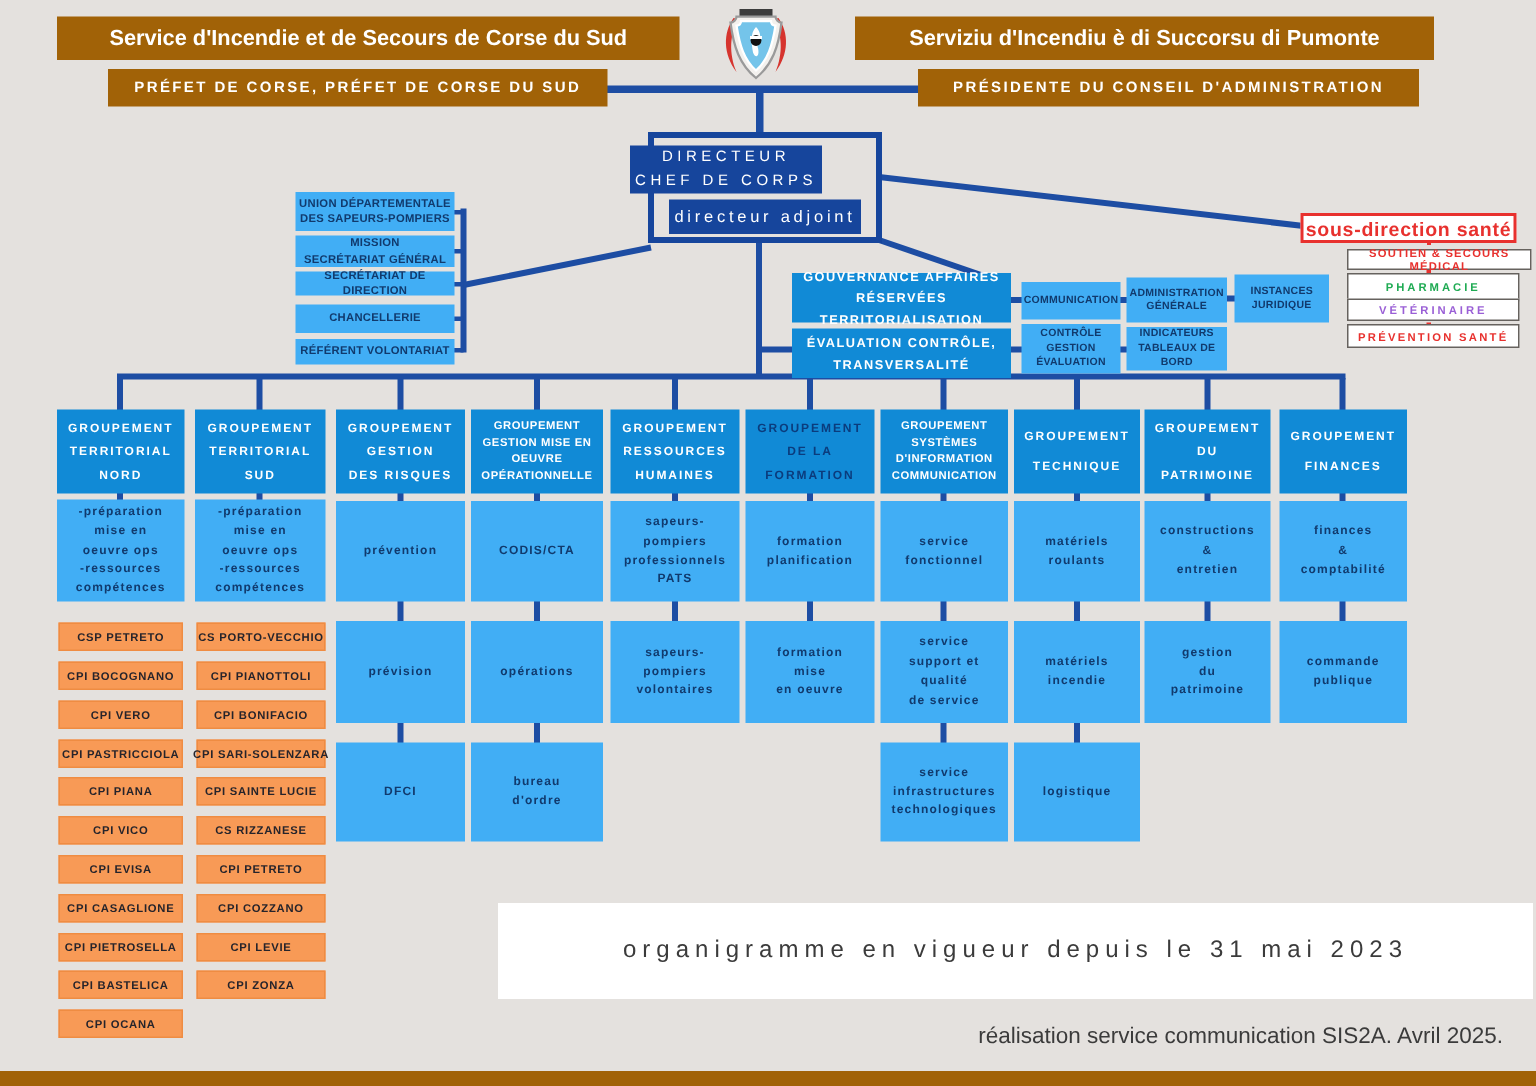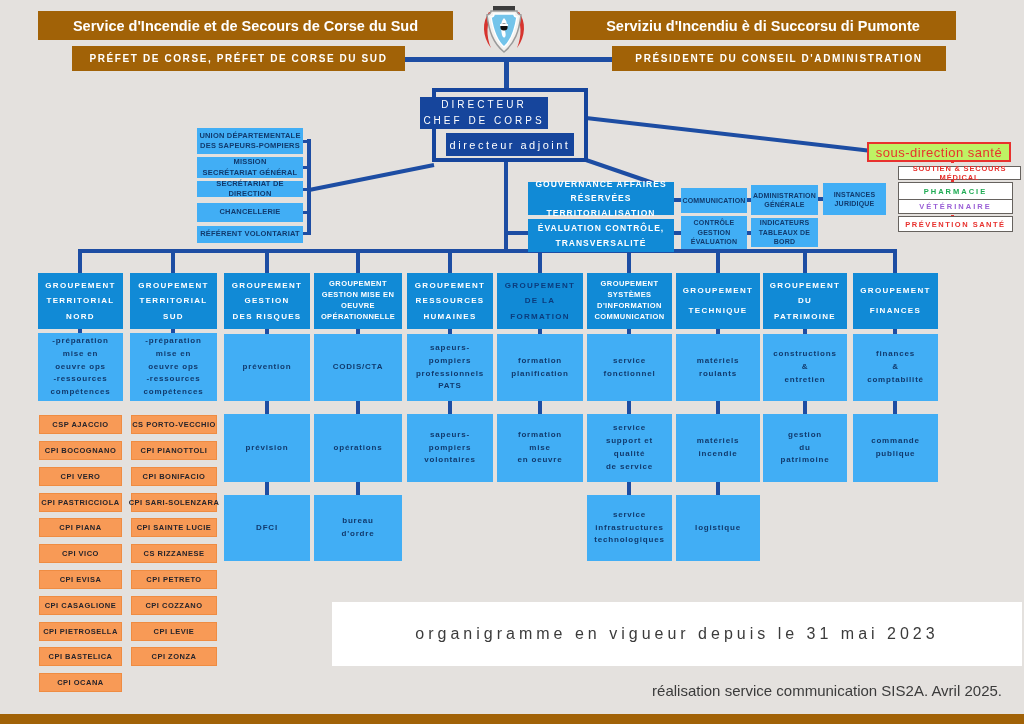--- a/index.html
+++ b/index.html
@@ -15,21 +15,21 @@
   .hdr{background:#118ad6;color:#fff;font-weight:bold;font-size:8px;letter-spacing:1.3px}
   .hdr-dark{color:#0b3c7d}
   .lh2{line-height:2.5}.lh3{line-height:1.95}.lh4{line-height:1.45;letter-spacing:.4px;font-size:7.5px}
   .lb{background:#41aef5;color:#113a6d;font-weight:bold}
   .item{font-size:8px;letter-spacing:.8px;line-height:1.6}
   .leftu{font-size:7.5px;letter-spacing:.2px;line-height:1.35}
   .sb{font-size:7px;letter-spacing:.2px;line-height:1.35}
   .midb{background:#118ad6;color:#fff;font-weight:bold;font-size:8.5px;letter-spacing:1px;line-height:1.7}
   .ob{background:#f89a56;border:1px solid #ef8c42;color:#26242b;font-weight:bold;
       font-size:7.5px;letter-spacing:.5px;white-space:nowrap}
-  .sante-title{background:#bef264;border:2px solid #e8312e;color:#e8312e;font-weight:normal;
+  .sante-title{background:#ffffff;border:2px solid #e8312e;color:#e8312e;font-weight:bold;
       font-size:13px;letter-spacing:.5px}
   .sante-item{background:#fff;border:1px solid #66625e;font-weight:bold;font-size:7.5px;letter-spacing:.8px}
   .dotted-red{position:absolute;border-left:3px dotted #e8312e;z-index:1}
   .footer-validity{background:#fff;color:#3b3b3b;font-size:16px;letter-spacing:4px}
   .credit{position:absolute;color:#3b3b3b;font-size:15px;text-align:right;z-index:2}
   svg.overlay{position:absolute;left:0;top:0;z-index:1}
 </style>
 </head>
 <body>
 
@@ -204,21 +204,21 @@
 publique</div>
 
   <div class="box lb item" style="left:224px;top:495px;width:86px;height:66px">DFCI</div>
   <div class="box lb item" style="left:314px;top:495px;width:88px;height:66px">bureau
 d'ordre</div>
   <div class="box lb item" style="left:587px;top:495px;width:85px;height:66px">service
 infrastructures
 technologiques</div>
   <div class="box lb item" style="left:676px;top:495px;width:84px;height:66px">logistique</div>
 
-  <div class="box ob" style="left:39px;top:415px;width:83px;height:19px">CSP AJACCIO</div>
+  <div class="box ob" style="left:39px;top:415px;width:83px;height:19px">CSP PETRETO</div>
   <div class="box ob" style="left:39px;top:441px;width:83px;height:19px">CPI BOCOGNANO</div>
   <div class="box ob" style="left:39px;top:467px;width:83px;height:19px">CPI VERO</div>
   <div class="box ob" style="left:39px;top:493px;width:83px;height:19px">CPI PASTRICCIOLA</div>
   <div class="box ob" style="left:39px;top:518px;width:83px;height:19px">CPI PIANA</div>
   <div class="box ob" style="left:39px;top:544px;width:83px;height:19px">CPI VICO</div>
   <div class="box ob" style="left:39px;top:570px;width:83px;height:19px">CPI EVISA</div>
   <div class="box ob" style="left:39px;top:596px;width:83px;height:19px">CPI CASAGLIONE</div>
   <div class="box ob" style="left:39px;top:622px;width:83px;height:19px">CPI PIETROSELLA</div>
   <div class="box ob" style="left:39px;top:647px;width:83px;height:19px">CPI BASTELICA</div>
   <div class="box ob" style="left:39px;top:673px;width:83px;height:19px">CPI OCANA</div>

